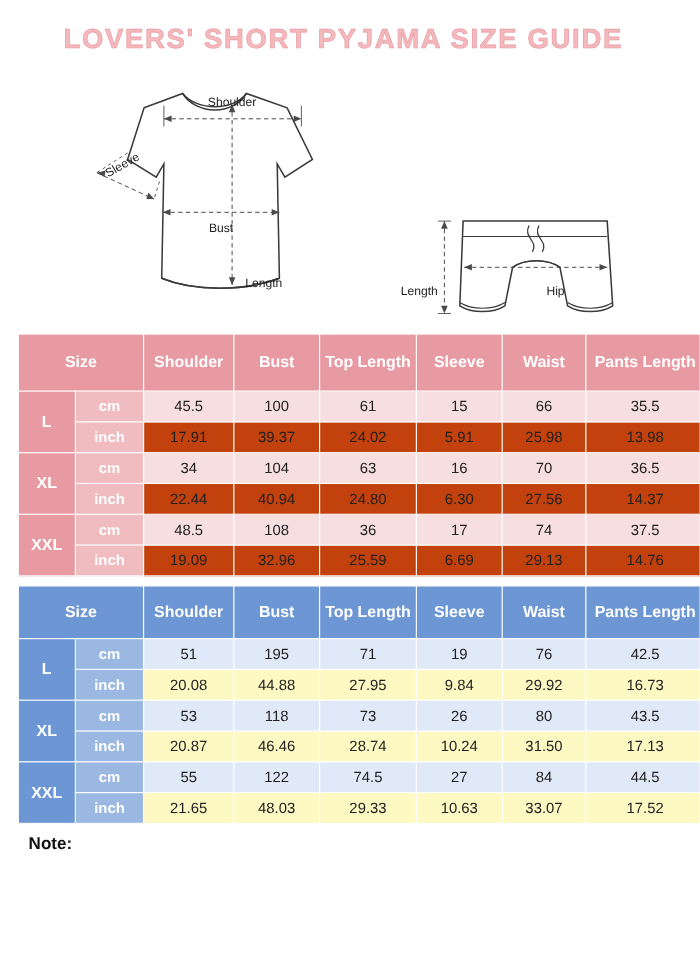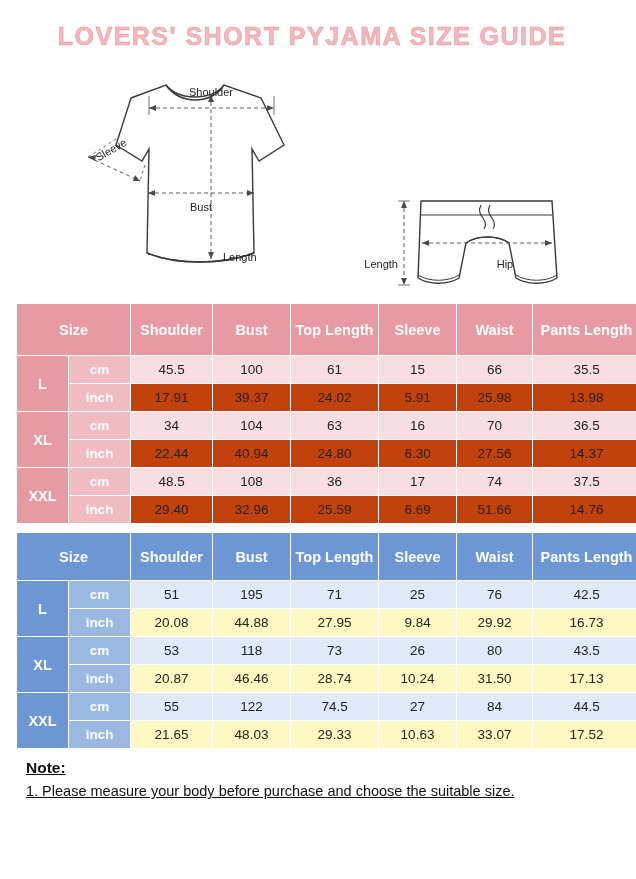--- a/index.html
+++ b/index.html
@@ -110,21 +110,20 @@
   .tbl-blue .val.alt {
     background: #fef9c3;
   }
   .spacer-8 { height: 8px; }
   
   .notes {
     padding: 8px 10px 0 10px;
     font-size: 14.5px;
     line-height: 1.45;
     color: #111111;
-    text-decoration: underline;
   }
   .notes .hdr {
     font-weight: bold;
     font-size: 15.5px;
     margin-bottom: 2px;
   }
   .notes p {
     margin: 0 0 7px 0;
   }
   .lbl {
@@ -268,25 +267,25 @@
         <td class="unit">cm</td>
         <td class="val">48.5</td>
         <td class="val">108</td>
         <td class="val">36</td>
         <td class="val">17</td>
         <td class="val">74</td>
         <td class="val">37.5</td>
       </tr>
       <tr>
         <td class="unit">inch</td>
-        <td class="val alt">29.40</td>
+        <td class="val alt">19.09</td>
         <td class="val alt">32.96</td>
         <td class="val alt">25.59</td>
         <td class="val alt">6.69</td>
-        <td class="val alt">51.66</td>
+        <td class="val alt">29.13</td>
         <td class="val alt">14.76</td>
       </tr>
     </tbody>
   </table>
 
   <div class="spacer-8"></div>
 
   <table class="tbl-blue">
     <colgroup>
       <col style="width:52px">
@@ -309,21 +308,21 @@
         <th>Pants Length</th>
       </tr>
     </thead>
     <tbody>
       <tr>
         <td class="sz" rowspan="2">L</td>
         <td class="unit">cm</td>
         <td class="val">51</td>
         <td class="val">195</td>
         <td class="val">71</td>
-        <td class="val">25</td>
+        <td class="val">19</td>
         <td class="val">76</td>
         <td class="val">42.5</td>
       </tr>
       <tr>
         <td class="unit">inch</td>
         <td class="val alt">20.08</td>
         <td class="val alt">44.88</td>
         <td class="val alt">27.95</td>
         <td class="val alt">9.84</td>
         <td class="val alt">29.92</td>
@@ -365,16 +364,15 @@
         <td class="val alt">29.33</td>
         <td class="val alt">10.63</td>
         <td class="val alt">33.07</td>
         <td class="val alt">17.52</td>
       </tr>
     </tbody>
   </table>
 
   <div class="notes">
     <div class="hdr">Note:</div>
-    <p>1. Please measure your body before purchase and choose the suitable size.</p>
   </div>
 
 </div>
 
 </body></html>

